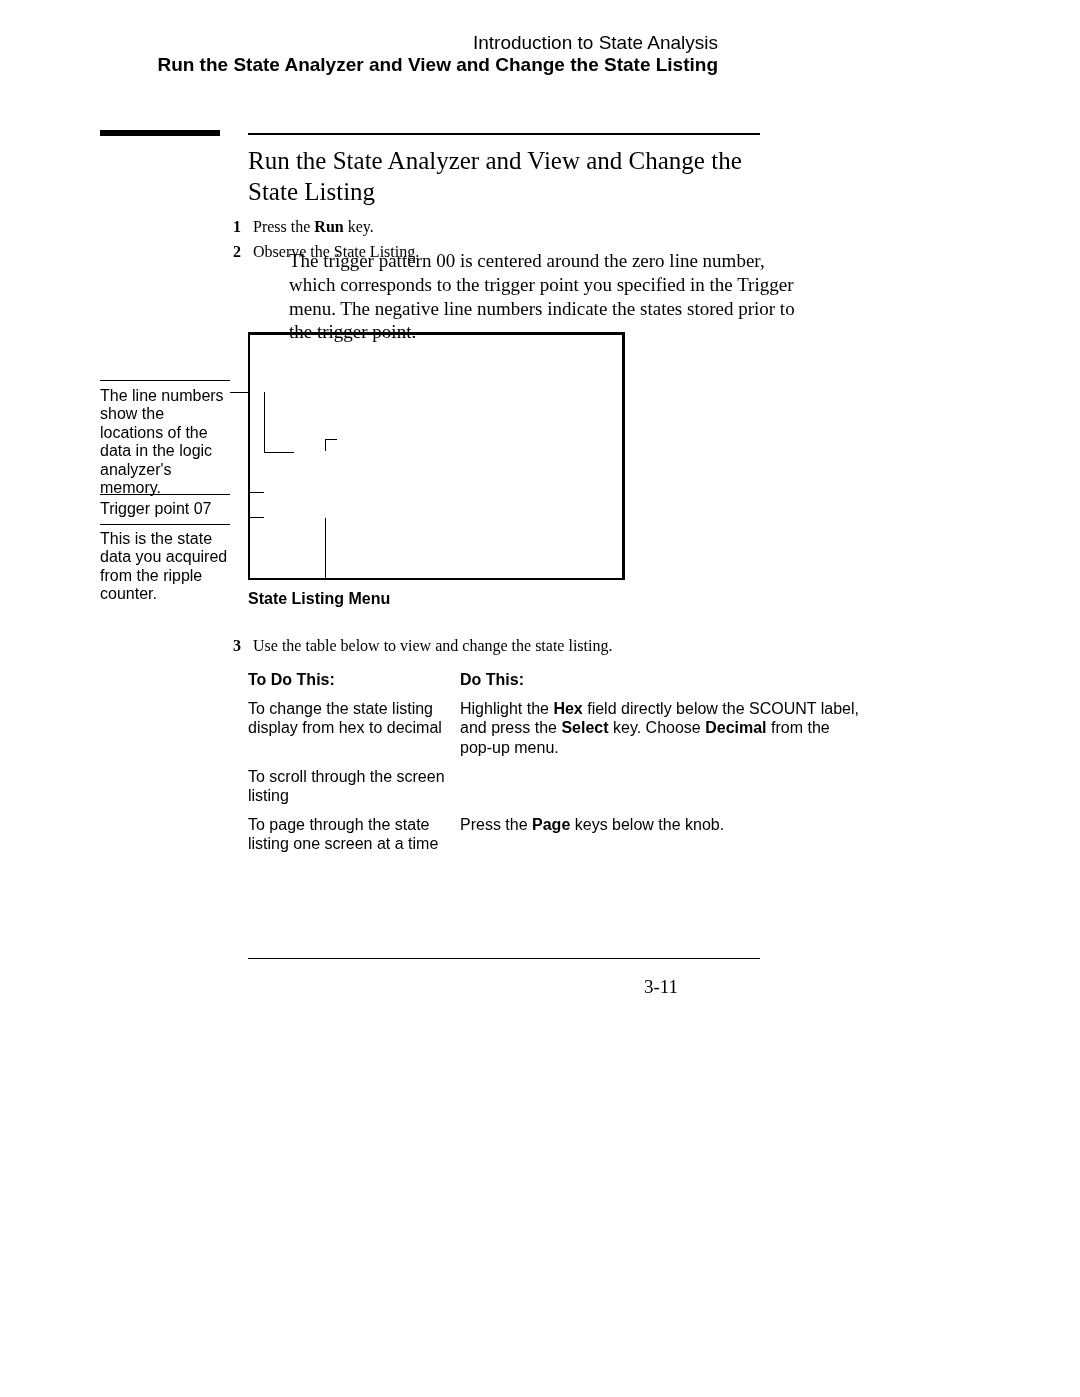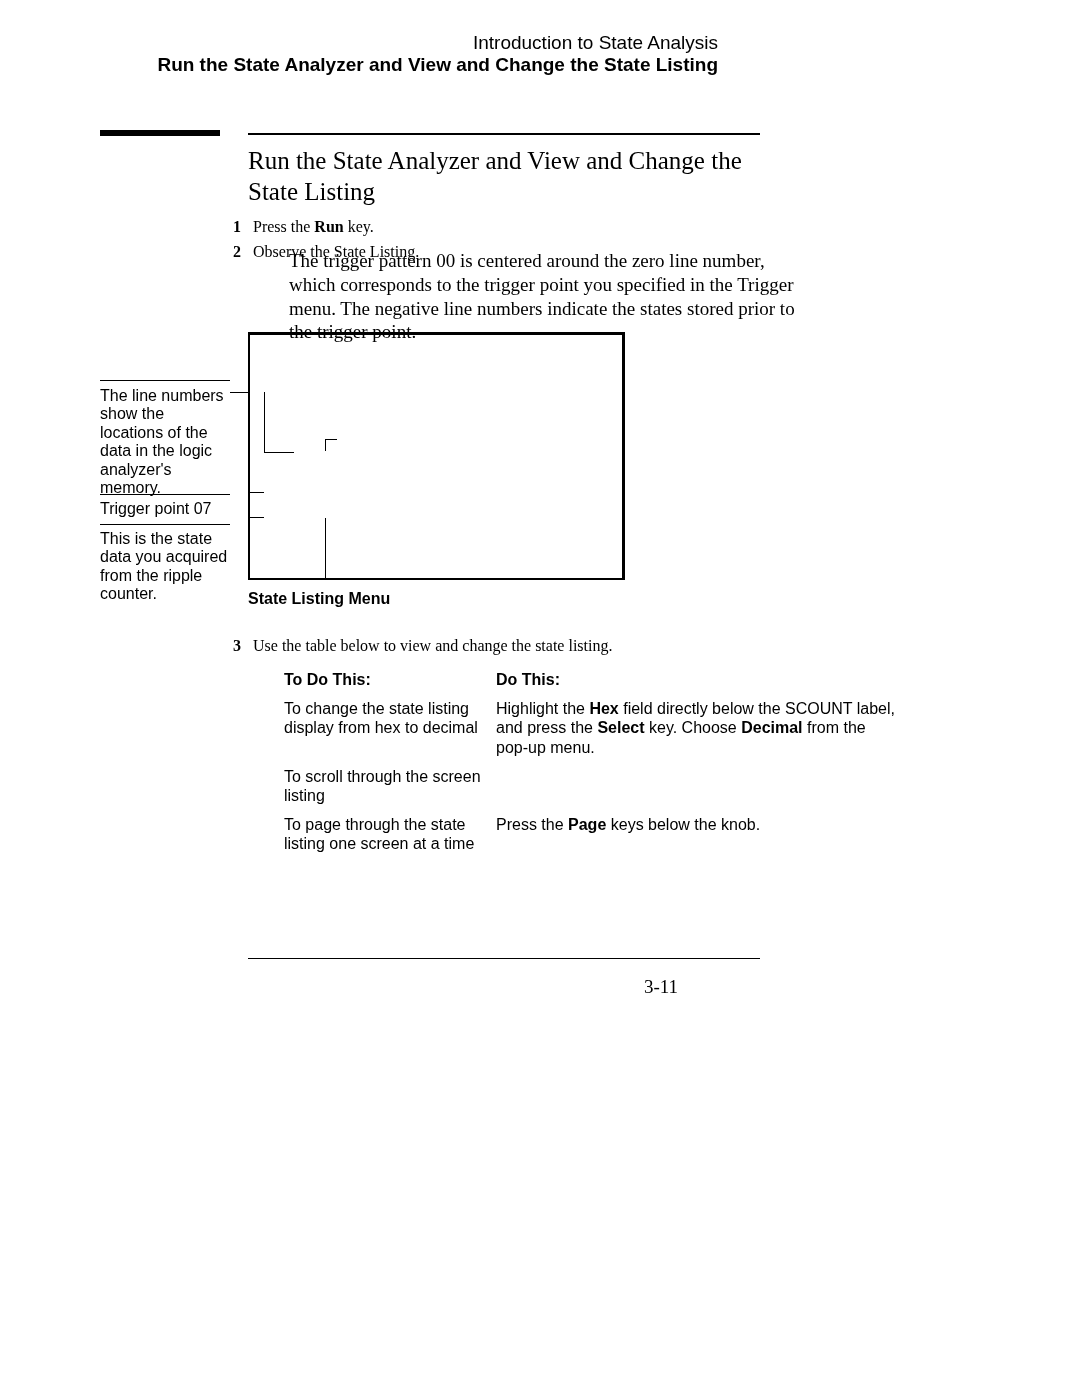--- a/index.html
+++ b/index.html
@@ -144,21 +144,20 @@
   }
 
   
   .tbl {
     position: absolute;
     left: 248px;
     top: 670px;
     font-family: Arial, Helvetica, sans-serif;
     font-size: 16px;
     line-height: 1.2;
-    margin-left: 36px;
   }
   .tbl-row { display: flex; margin-bottom: 10px; }
   .tbl-col1 { width: 210px; padding-right: 2px; }
   .tbl-col2 { width: 400px; }
   .tbl-head { font-weight: bold; }
   .tbl .inline-bold { font-weight: bold; }
 
   
   .rule-bottom {
     position: absolute;

